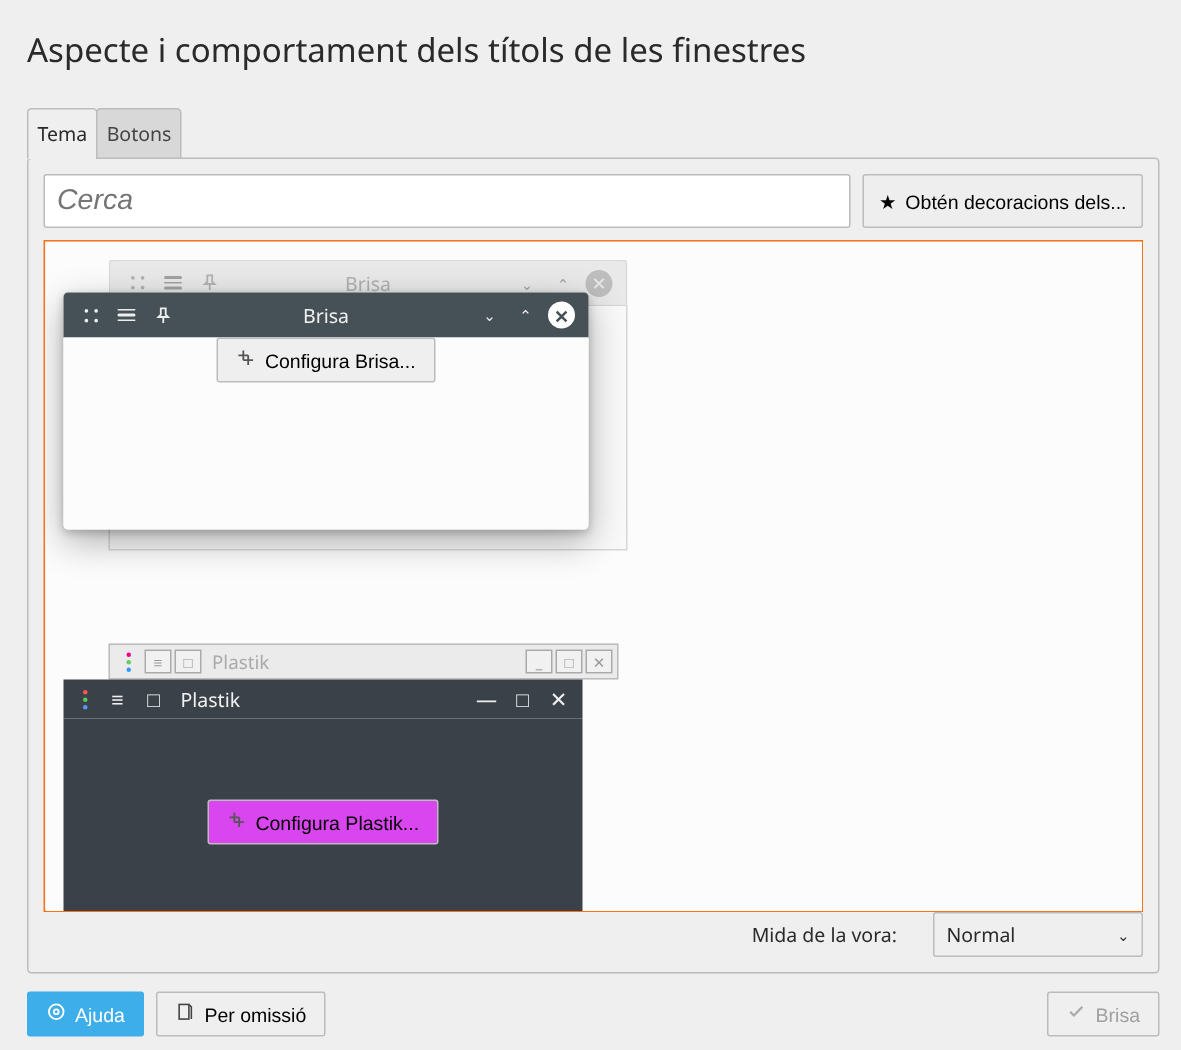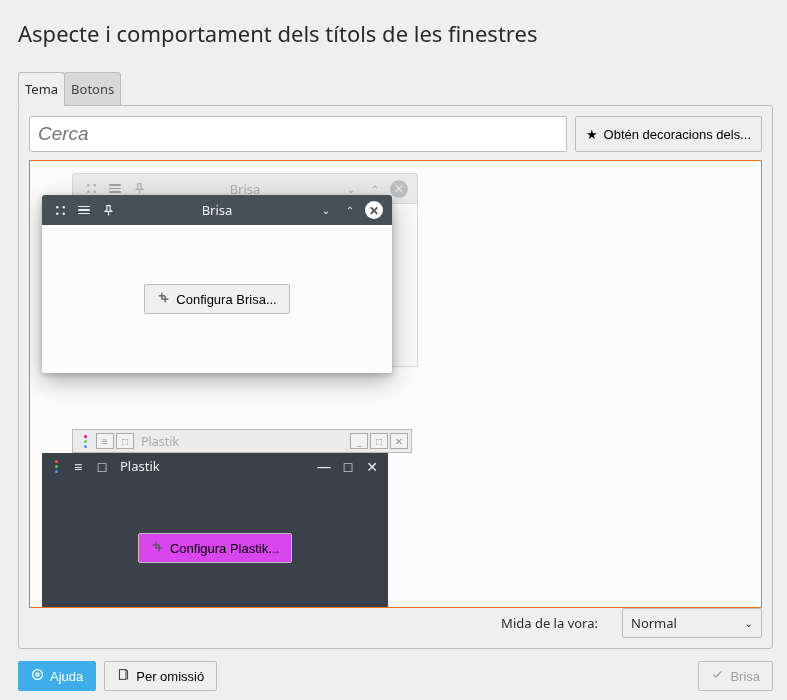--- a/index.html
+++ b/index.html
@@ -130,25 +130,25 @@
   border-top-right-radius: 3px;
   height: 30px;
   display: flex;
   align-items: center;
   padding: 0 6px;
   color: #f0f0f0;
 }
 .active-title { flex: 1; text-align: center; font-size: 13px; }
 .active-body {
   background: #fcfcfc;
-  height: 148px;
+  height: 128px;
   border-bottom-left-radius: 3px;
   border-bottom-right-radius: 3px;
   display: flex;
-  align-items: center;
+  align-items: flex-start;
   justify-content: center;
 }
 .tb-icon {
   width: 18px;
   height: 18px;
   margin: 0 3px;
   display: inline-flex;
   align-items: center;
   justify-content: center;
   font-size: 12px;

